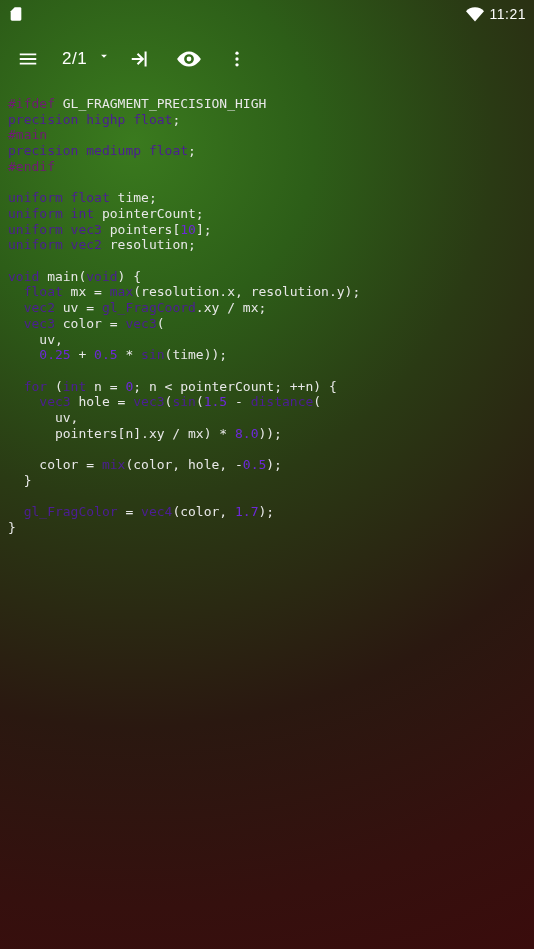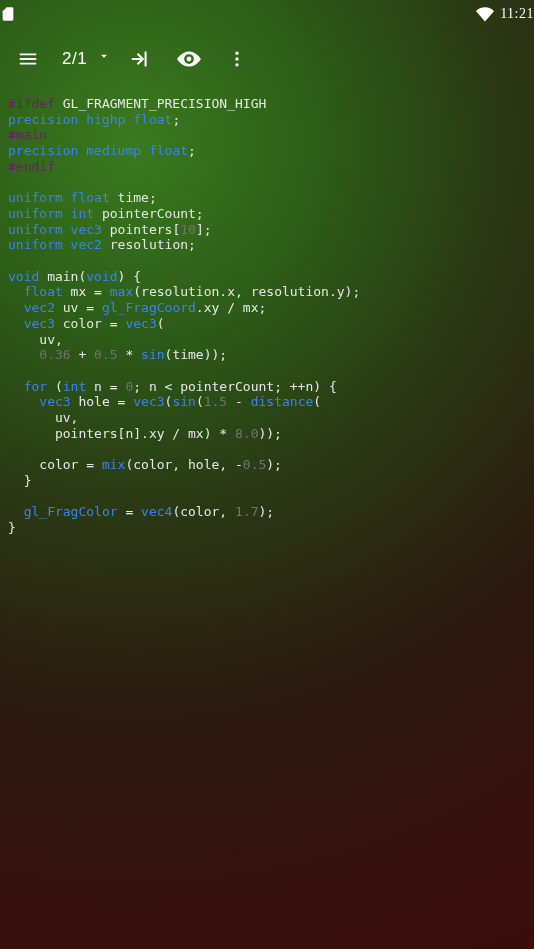--- a/index.html
+++ b/index.html
@@ -7,24 +7,23 @@
   body {
     background: radial-gradient(circle at 25% 15%, #3a7a1e 0%, #2d5e18 20%, #2a3a14 40%, #2a1810 65%, #35100e 85%, #3a0c0c 100%);
     color: #fff;
     position: relative;
   }
   
   .status-bar {
     height: 28px;
     display: flex;
     align-items: center;
-    padding: 0 0;
+    padding: 0 8px;
     font-size: 14px;
     font-weight: 500;
-    font-family: Liberation Serif, serif;
   }
   .status-bar .spacer { flex: 1; }
   .status-bar .time { margin-left: 6px; letter-spacing: 0.5px; }
   .status-bar svg { display: block; }
   
   .toolbar {
     height: 62px;
     display: flex;
     align-items: center;
     padding: 0 8px;
@@ -42,22 +41,22 @@
   
   .code {
     padding: 6px 8px 8px 8px;
     font-family: "DejaVu Sans Mono", Menlo, Consolas, monospace;
     font-size: 13px;
     line-height: 15.7px;
     white-space: pre;
     color: #e8e8e8;
   }
   .c-pre { color: #701a75; }     
-  .c-kw  { color: #3b82f6; }     
-  .c-num { color: #737373; }
+  .c-kw  { color: #4c1d95; }     
+  .c-num { color: #6d28d9; }
 </style>
 </head>
 <body>
 
 <div class="status-bar">
   <span>
     <svg width="16" height="16" viewBox="0 0 24 24" fill="#fff">
         <path d="M18 2h-8L4 8v12c0 1.1.9 2 2 2h12c1.1 0 2-.9 2-2V4c0-1.1-.9-2-2-2z"></path>
       </svg>
   </span>
@@ -115,21 +114,21 @@
 <span class="c-kw">uniform</span><span class="c-kw"> float</span><span> time;</span>
 <span class="c-kw">uniform</span><span class="c-kw"> int</span><span> pointerCount;</span>
 <span class="c-kw">uniform</span><span class="c-kw"> vec3</span><span> pointers[</span><span class="c-num">10</span><span>];</span>
 <span class="c-kw">uniform</span><span class="c-kw"> vec2</span><span> resolution;</span>
 
 <span class="c-kw">void</span><span> main(</span><span class="c-kw">void</span><span>) {</span>
 <span class="c-kw">  float</span><span> mx = </span><span class="c-kw">max</span><span>(resolution.x, resolution.y);</span>
 <span class="c-kw">  vec2</span><span> uv = </span><span class="c-kw">gl_FragCoord</span><span>.xy / mx;</span>
 <span class="c-kw">  vec3</span><span> color = </span><span class="c-kw">vec3</span><span>(</span>
 <span>    uv,</span>
-<span>    </span><span class="c-num">0.36</span><span> + </span><span class="c-num">0.5</span><span> * </span><span class="c-kw">sin</span><span>(time));</span>
+<span>    </span><span class="c-num">0.25</span><span> + </span><span class="c-num">0.5</span><span> * </span><span class="c-kw">sin</span><span>(time));</span>
 
 <span class="c-kw">  for</span><span> (</span><span class="c-kw">int</span><span> n = </span><span class="c-num">0</span><span>; n &lt; pointerCount; ++n) {</span>
 <span class="c-kw">    vec3</span><span> hole = </span><span class="c-kw">vec3</span><span>(</span><span class="c-kw">sin</span><span>(</span><span class="c-num">1.5</span><span> - </span><span class="c-kw">distance</span><span>(</span>
 <span>      uv,</span>
 <span>      pointers[n].xy / mx) * </span><span class="c-num">8.0</span><span>));</span>
 
 <span>    color = </span><span class="c-kw">mix</span><span>(color, hole, -</span><span class="c-num">0.5</span><span>);</span>
 <span>  }</span>
 
 <span class="c-kw">  gl_FragColor</span><span> = </span><span class="c-kw">vec4</span><span>(color, </span><span class="c-num">1.7</span><span>);</span>

